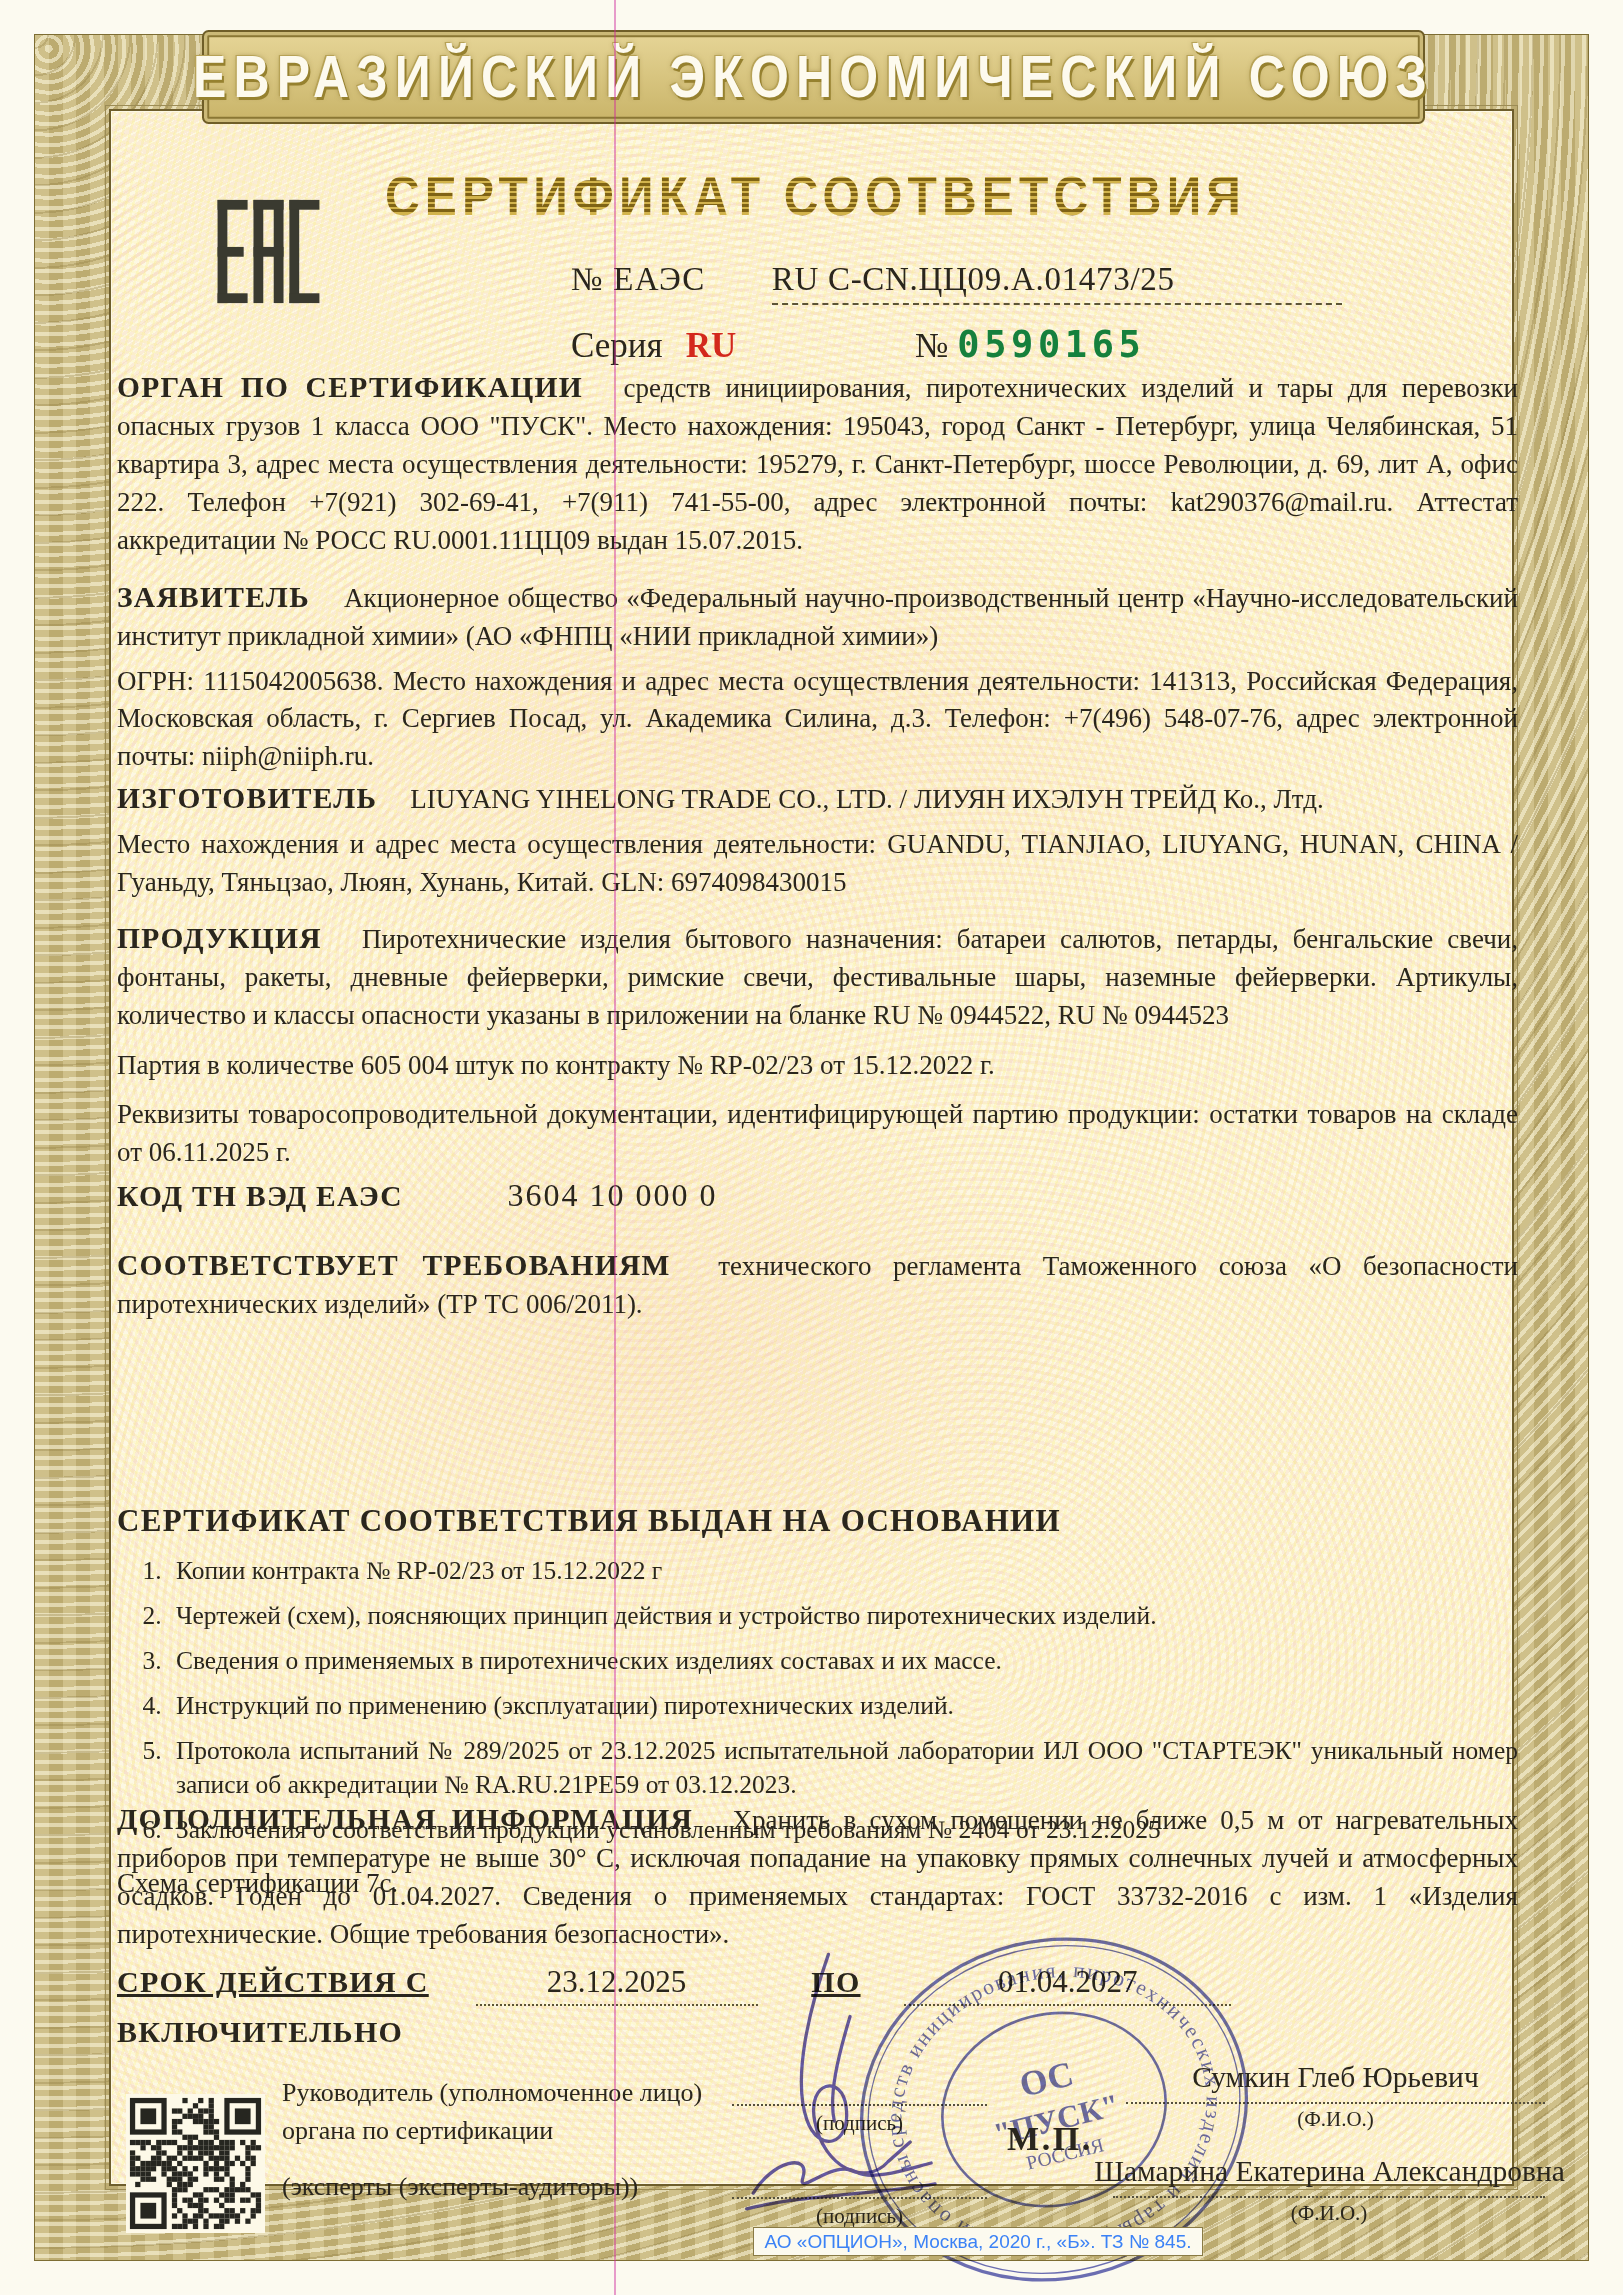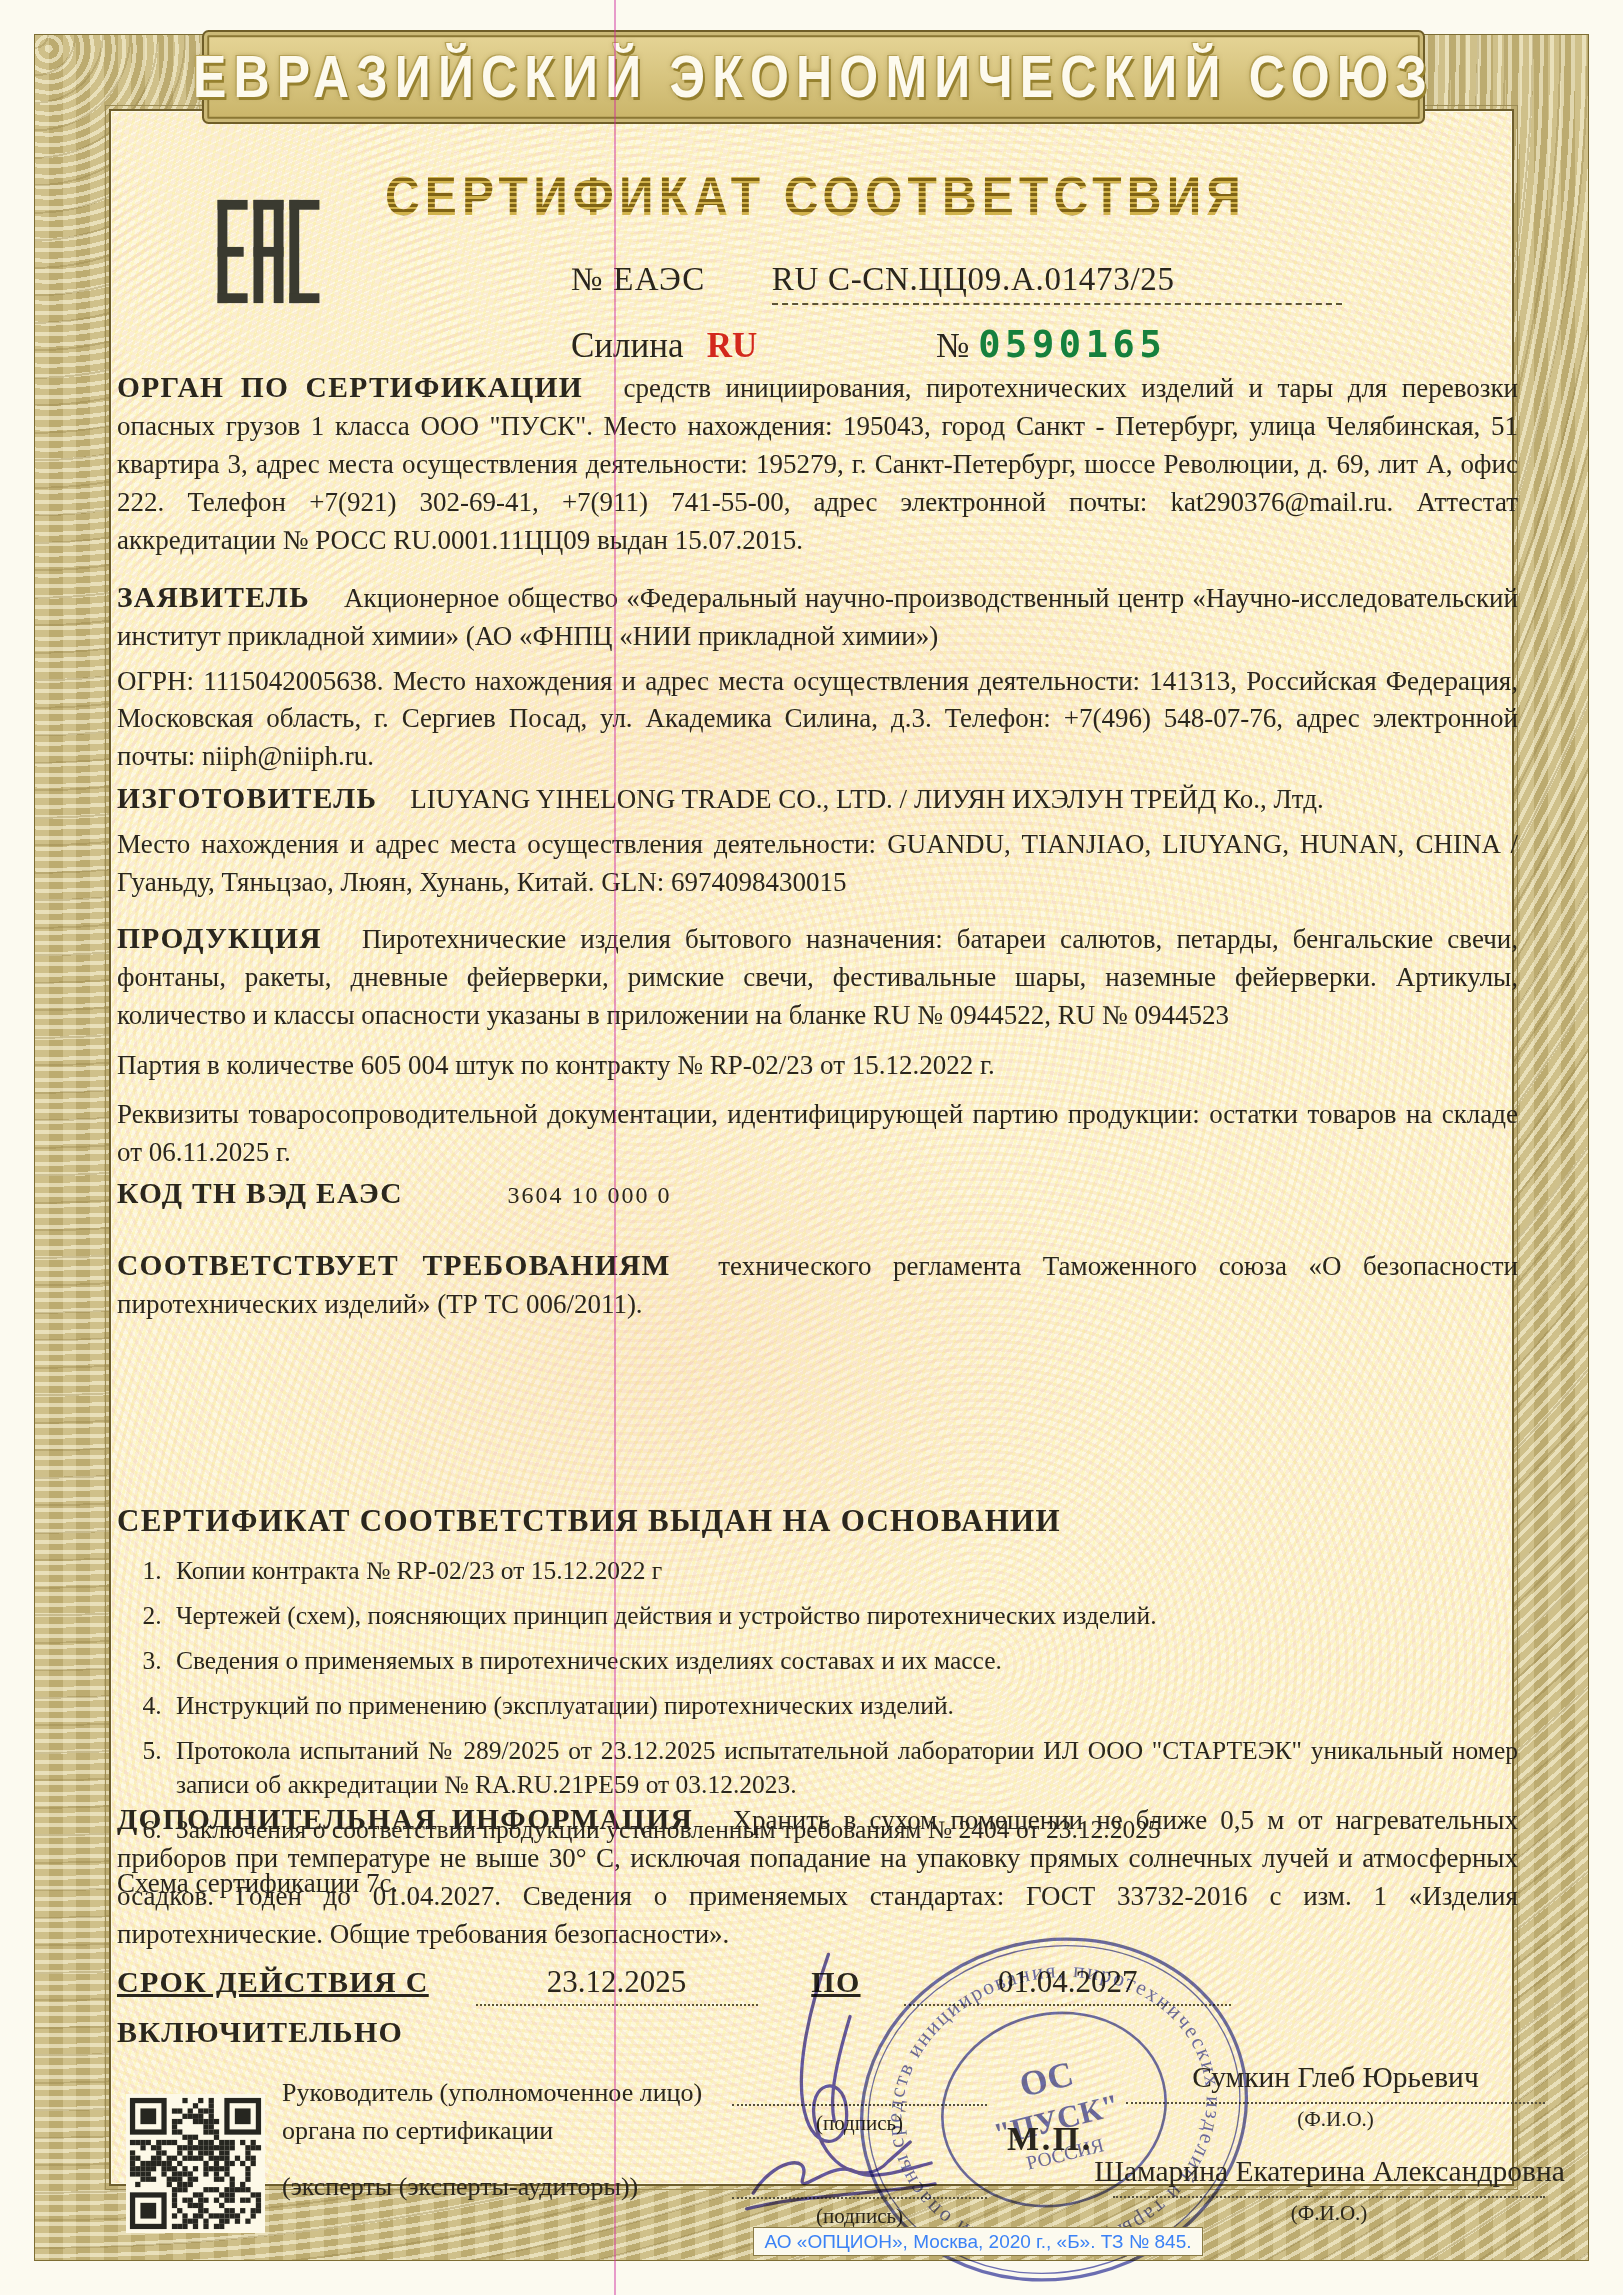--- a/index.html
+++ b/index.html
@@ -45,21 +45,21 @@
   .series-line{position:absolute;left:571px;top:323px;font-size:35px;white-space:nowrap;z-index:4;}
   .series-line .red{color:#d3281c;font-weight:bold;}
   .series-line .digits{font-family:"DejaVu Sans Mono",monospace;font-size:37px;letter-spacing:4.6px;color:#15803d;font-weight:bold;}
   .series-line .numsign{margin-left:170px;}
 
   .sec{position:absolute;left:117px;width:1401px;text-align:justify;font-size:27px;line-height:1.40;z-index:3;}
   .sech{font-weight:bold;font-size:29.5px;letter-spacing:1.3px;padding-right:26px;white-space:nowrap;}
   .sec p{margin:0 0 6.5px 0;}
   .eaclogo{position:absolute;left:216px;top:196px;z-index:4;}
 
-  .tnved-val{font-size:24px;letter-spacing:2px;padding-left:72px;}
+  .tnved-val{font-size:32px;letter-spacing:2px;padding-left:72px;}
   ol.basis{margin:11.8px 0 0 0;padding-left:51px;font-size:25.5px;line-height:1.35;}
   ol.basis li{margin-bottom:10.5px;padding-left:7.9px;}
   .scheme{margin-top:17px;font-size:27px;}
 
   .validity{position:absolute;left:117px;top:1964px;width:1401px;font-size:31px;z-index:3;white-space:nowrap;}
   .validity .h{font-weight:bold;font-size:30px;letter-spacing:1.3px;text-decoration:underline;}
   .validity .dateval{display:inline-block;text-align:center;padding-bottom:3.9px;border-bottom:2px dotted #5c5436;}
   .v-from{margin-left:39px;width:282px;}
   .v-po{margin-left:46px;}
   .v-to{margin-left:36px;width:327px;}
@@ -107,21 +107,21 @@
   </div>
 
   <div class="doc-title">СЕРТИФИКАТ СООТВЕТСТВИЯ</div>
 
   <div class="num-line">
     <span class="lbl">№ ЕАЭС</span>
     <span class="val">RU С-CN.ЦЦ09.А.01473/25</span>
   </div>
 
   <div class="series-line">
-    <span>Силина</span>
+    <span>Серия</span>
     <span class="red" style="margin-left:14.4px;">RU</span>
     <span class="numsign">№</span>
     <span class="digits">0590165</span>
   </div>
 
   <div class="sec" style="top:367px;">
     <p><span class="sech">ОРГАН ПО СЕРТИФИКАЦИИ</span>
     <span>средств инициирования, пиротехнических изделий и тары для перевозки опасных грузов 1 класса ООО "ПУСК". Место нахождения: 195043, город Санкт - Петербург, улица Челябинская, 51 квартира 3, адрес места осуществления деятельности: 195279, г. Санкт-Петербург, шоссе Революции, д. 69, лит А, офис 222. Телефон +7(921) 302-69-41, +7(911) 741-55-00, адрес электронной почты: kat290376@mail.ru. Аттестат аккредитации № РОСС RU.0001.11ЦЦ09 выдан 15.07.2015.</span></p>
   </div>
 

